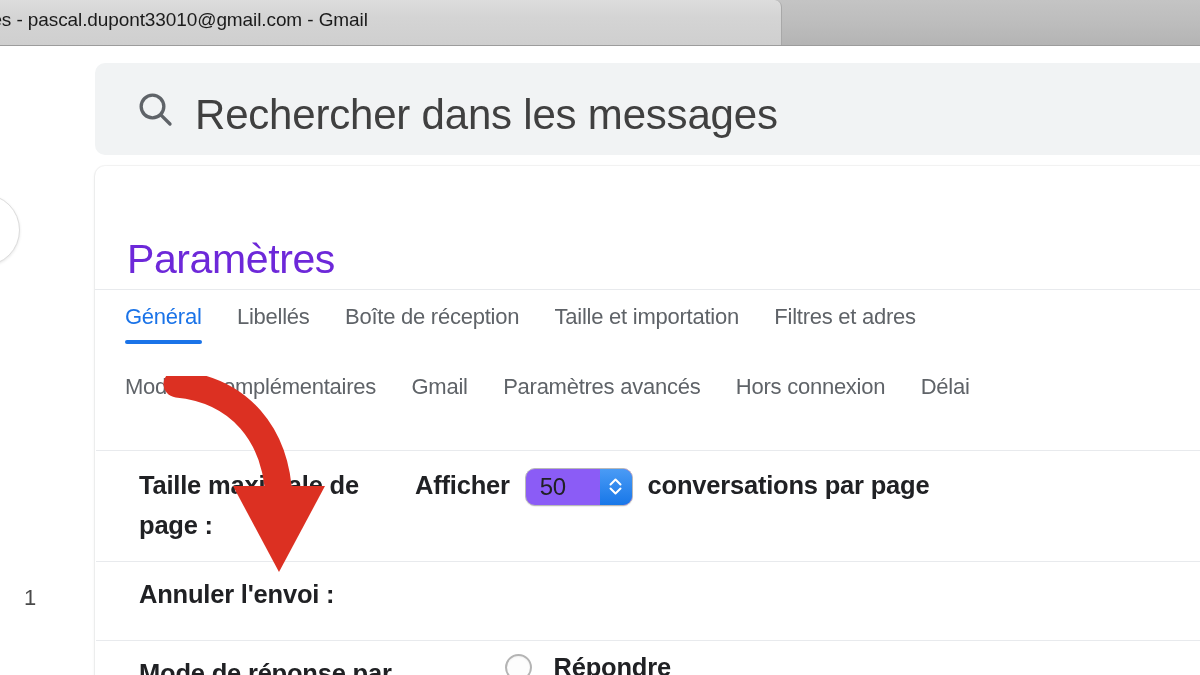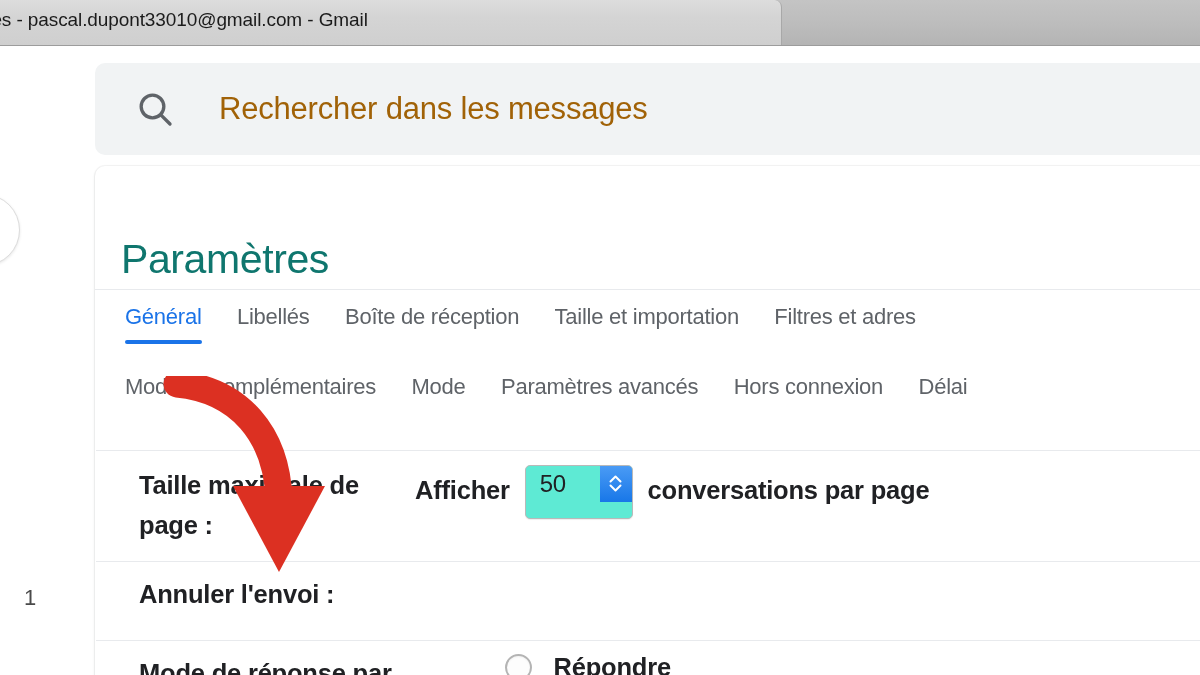--- a/index.html
+++ b/index.html
@@ -64,23 +64,23 @@
     background: #f1f3f4;
     border-radius: 10px;
   }
   #search-icon {
     position: absolute;
     left: 40px; top: 26px;
     width: 40px; height: 40px;
   }
   #search-placeholder {
     position: absolute;
-    left: 124px; top: 28px;
-    font-size: 31px;
-    color: #a16207;
+    left: 100px; top: 28px;
+    font-size: 42px;
+    color: #404040;
     letter-spacing: -0.2px;
     white-space: nowrap;
   }
 
   
   #left-round-btn {
     position: absolute;
     left: -52px; top: 148px;
     width: 72px; height: 72px;
     border-radius: 50%;
@@ -103,23 +103,23 @@
     left: 95px; top: 120px;
     width: 1160px;
     height: 520px;
     background: #ffffff;
     border-radius: 10px;
     box-shadow: 0 0 0 1px rgba(0,0,0,0.035), 0 1px 3px rgba(60,64,67,0.14);
   }
 
   #panel-title {
     position: absolute;
-    left: 26px; top: 70px;
+    left: 32px; top: 70px;
     font-size: 41px;
-    color: #0f766e;
+    color: #6d28d9;
     letter-spacing: -0.4px;
     white-space: nowrap;
   }
 
   #panel-divider {
     position: absolute;
     left: 0; top: 123px;
     width: 1160px; height: 1px;
     background: #e8eaed;
   }
@@ -195,24 +195,24 @@
   #label-undo   { left: 44px; top: 408px; }
   #value-undo   { left: 317px; top: 408px; }
 
   #label-reply  { left: 44px; top: 487px; width: 280px; }
 
   
   .mac-select {
     display: inline-block;
     position: relative;
     vertical-align: middle;
-    height: 54px;
-    background: #5eead4;
+    height: 38px;
+    background: #8b5cf6;
     border: 1px solid #b9b9b9;
-    border-radius: 5px;
+    border-radius: 10px;
     box-shadow: 0 1px 1px rgba(0,0,0,0.07);
     margin: 0 8px;
     overflow: hidden;
   }
   .mac-select .sel-text {
     display: inline-block;
     font-size: 24px;
     font-weight: normal;
     color: #202124;
     line-height: 36px;
@@ -308,21 +308,21 @@
       <div id="tabs-row1">
         <span class="tab active">Général</span>
         <span class="tab">Libellés</span>
         <span class="tab">Boîte de réception</span>
         <span class="tab">Taille et importation</span>
         <span class="tab">Filtres et adres</span>
       </div>
 
       <div id="tabs-row2">
         <span class="tab">Modules complémentaires</span>
-        <span class="tab">Mode</span>
+        <span class="tab">Gmail</span>
         <span class="tab">Paramètres avancés</span>
         <span class="tab">Hors connexion</span>
         <span class="tab">Délai</span>
       </div>
 
       <div class="row-divider" id="div1"></div>
       <div class="row-divider" id="div2"></div>
       <div class="row-divider" id="div3"></div>
 
       <div class="set-label" id="label-pagesize">Taille maximale de page :</div>

